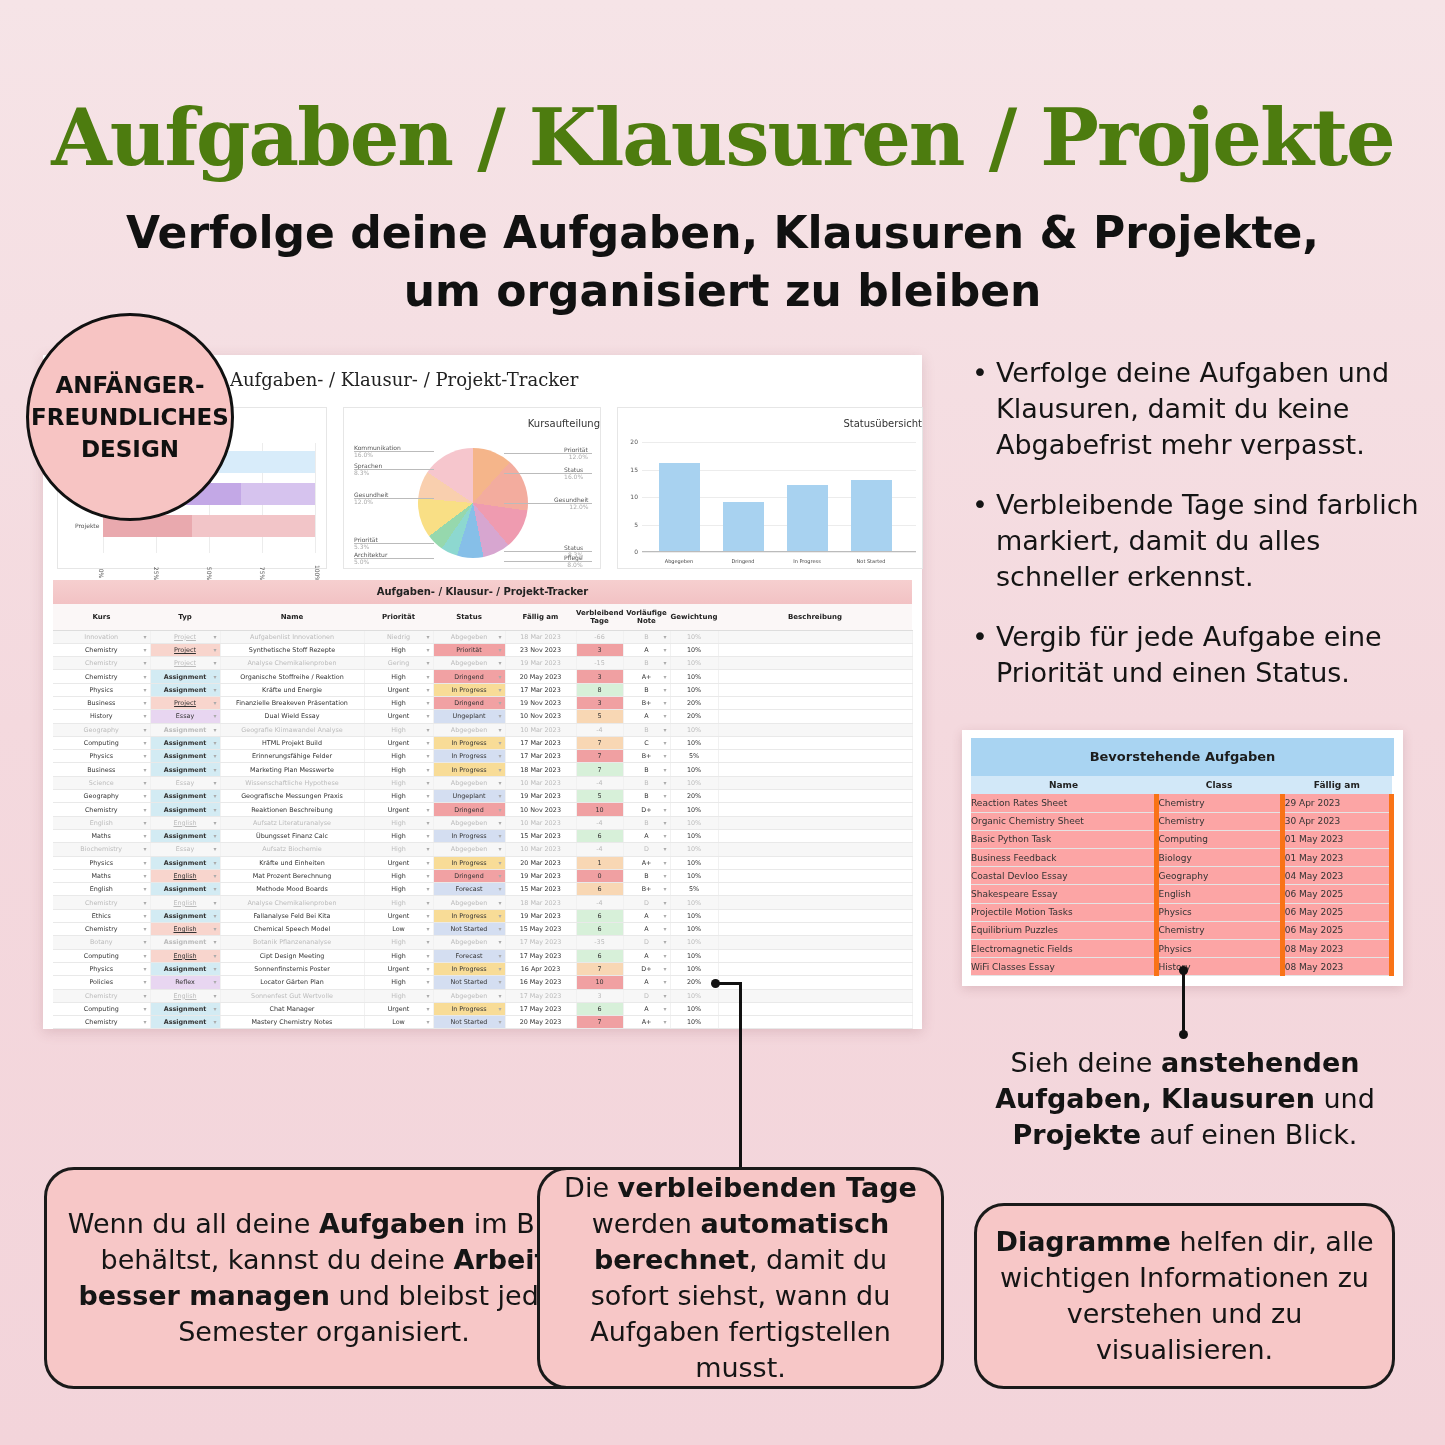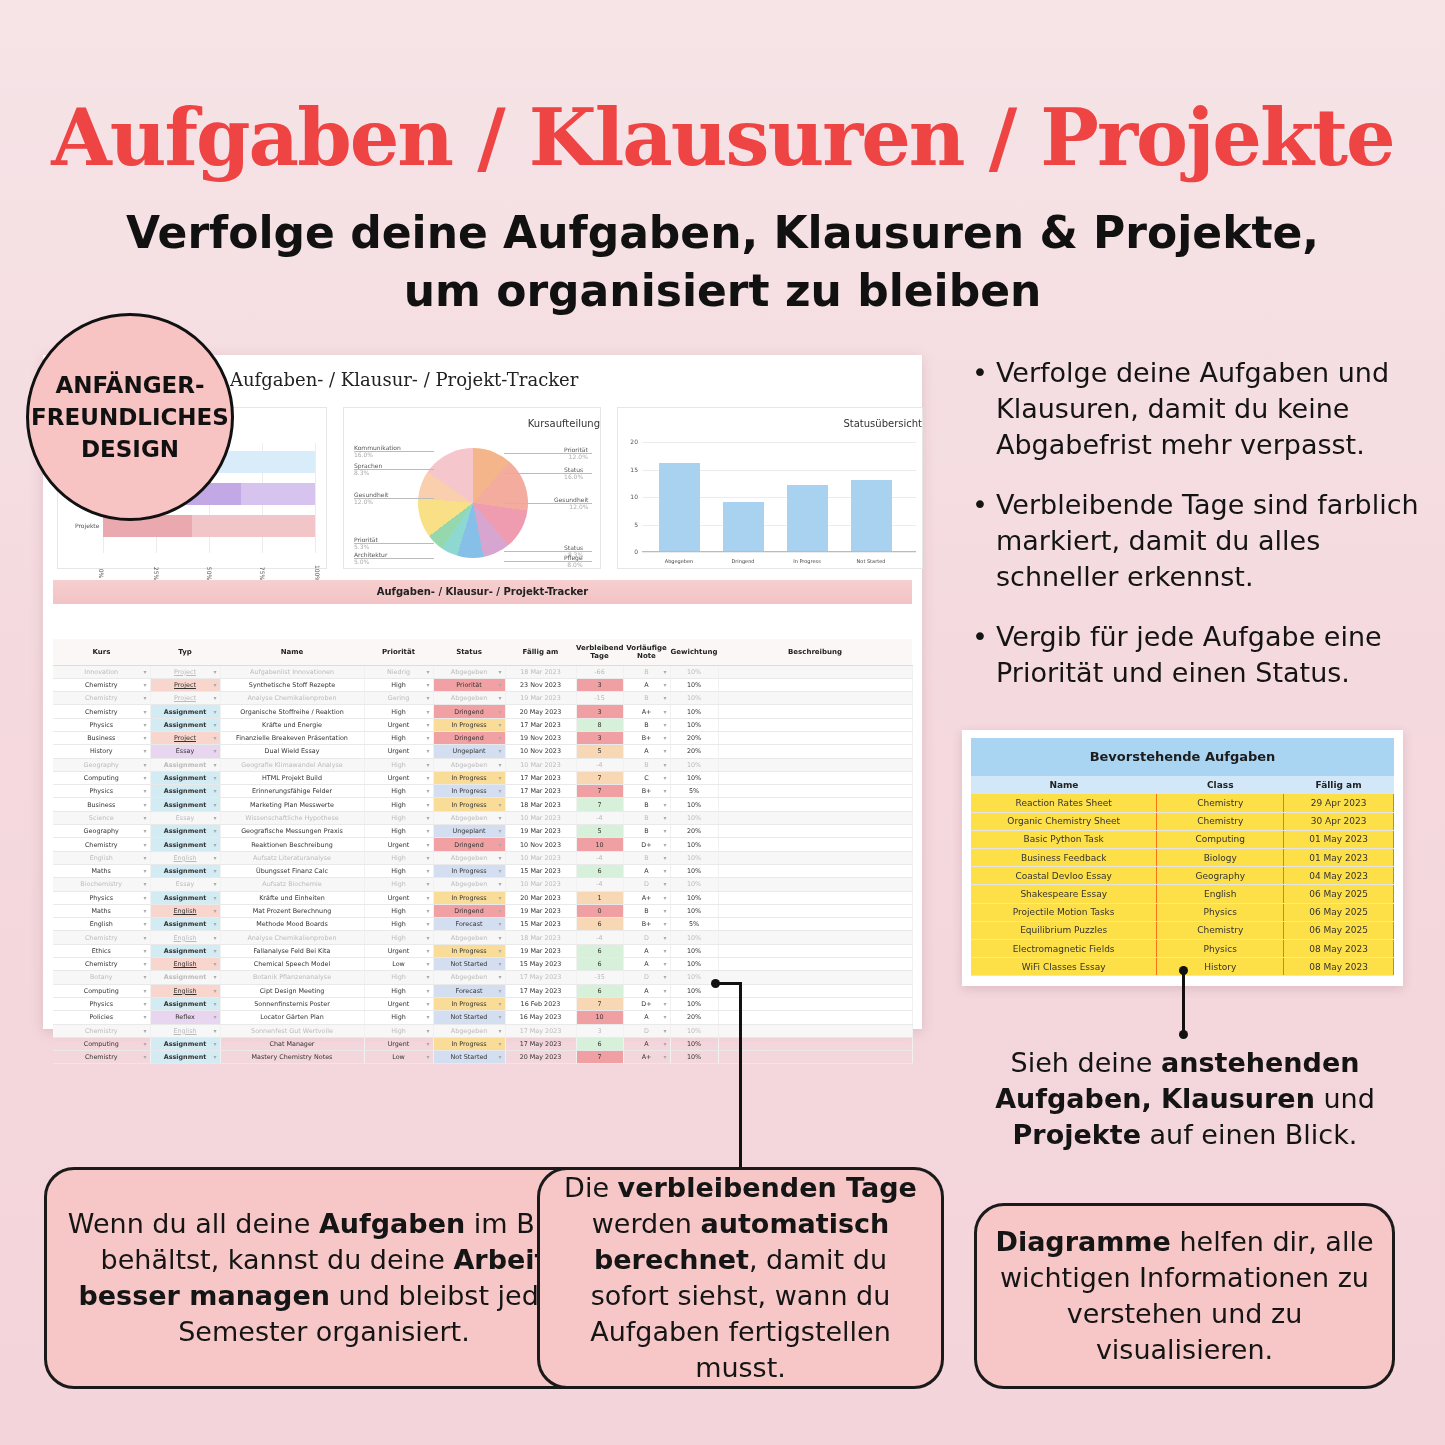--- a/index.html
+++ b/index.html
@@ -6,21 +6,21 @@
   html, body { width: 1445px; height: 1445px; overflow: hidden; }
   body {
     background: linear-gradient(180deg, #f6e4e7 0%, #f4d9de 50%, #f3d4da 100%);
     font-family: "DejaVu Sans", sans-serif;
     color: #161616;
     position: relative;
   }
   .main-title {
     position: absolute; left: 0; top: 92px; width: 1445px; text-align: center;
     font-family: "DejaVu Serif", serif; font-weight: bold; font-size: 78px;
-    letter-spacing: -2px; color: #ef4444;
+    letter-spacing: -2px; color: #4d7c0f;
   }
   .subtitle {
     position: absolute; left: 0; top: 204px; width: 1445px; text-align: center;
     font-family: "DejaVu Sans", sans-serif; font-weight: bold; font-size: 44px;
     line-height: 58px; color: #111;
   }
   
   .sheet {
     position: absolute; left: 43px; top: 355px; width: 879px; height: 674px;
     background: #fff; box-shadow: 0 3px 12px rgba(120,60,70,0.18);
@@ -53,21 +53,21 @@
   .vbar-grid { position: absolute; left: 0; right: 0; height: 1px; background: #ececec; }
   .vbar-ytick { position: absolute; left: -16px; font-size: 6px; color: #555; width: 12px; text-align: right; }
   .vbar { position: absolute; bottom: 0; width: 41px; background: #a8d2f0; }
   .vbar-x { position: absolute; bottom: -13px; font-size: 5px; color: #444; width: 60px; text-align: center; }
   
   .tbl-wrap { position: absolute; left: 10px; top: 225px; width: 859px; }
   .tbl-banner {
     height: 24px; background: linear-gradient(180deg,#f6cfcf,#f2c2c4);
     text-align: center; font-size: 10px; font-weight: bold; line-height: 24px; color: #222;
   }
-  table.tracker { border-collapse: collapse; width: 859px; table-layout: fixed; font-size: 6.4px; margin-top: 35px; }
+  table.tracker { border-collapse: collapse; width: 859px; table-layout: fixed; font-size: 6.4px; }
   table.tracker th {
     height: 26px; font-weight: bold; color: #222; background: #fbf7f7; border-bottom: 1px solid #ddd;
     text-align: center; font-size: 7px; line-height: 8px; position: relative;
   }
   table.tracker td {
     height: 13.3px; border-bottom: 1px solid #e9e9e9; border-right: 1px solid #f1f1f1;
     text-align: center; color: #333; white-space: nowrap; overflow: hidden; position: relative;
   }
   tr.faded td { color: #bbb; background: #f7f7f7; }
   .dd::after { content: "▾"; position: absolute; right: 3px; color: #aaa; font-size: 6px; }
@@ -94,21 +94,21 @@
   .bullets li { position: relative; padding-left: 28px; font-size: 27px; line-height: 36px; margin-bottom: 24px; color: #141414; }
   .bullets li::before { content: "•"; position: absolute; left: 4px; top: 0; }
   
   .upcoming {
     position: absolute; left: 962px; top: 730px; width: 441px; height: 256px; background: #fff;
     box-shadow: 0 3px 10px rgba(120,60,70,0.18); padding: 8px 9px;
   }
   .up-head { height: 38px; background: #a9d4f2; text-align: center; font-weight: bold; font-size: 13px; line-height: 38px; color: #1c1c1c; }
   table.up { border-collapse: collapse; width: 100%; table-layout: fixed; font-size: 9px; }
   table.up th { height: 18px; background: #d2e8f8; font-weight: bold; color: #222; }
-  table.up td { height: 18.2px; text-align: center; color: #333; border-bottom: 1px solid #e4e4e4; border-right: 1px solid #f97316; background: #fde047; }
+  table.up td { height: 18.2px; color: #333; border-bottom: 1px solid #e4e4e4; border-right: 5px solid #f97316; background: #fca5a5; }
   
   .vline { position: absolute; width: 3px; background: #111; }
   .hline { position: absolute; height: 3px; background: #111; }
   .dot { position: absolute; width: 9px; height: 9px; border-radius: 50%; background: #111; }
   .caption-up {
     position: absolute; left: 985px; top: 1045px; width: 400px; text-align: center;
     font-size: 27px; line-height: 36px; color: #141414;
   }
   .callout {
     position: absolute; background: #f7c7c7; border: 3px solid #1a1a1a; border-radius: 30px;
@@ -536,21 +536,21 @@
             <td class="dd">A</td>
             <td>10%</td>
             <td></td>
           </tr>
           <tr>
             <td class="dd">Physics</td>
             <td class="dd c-assign">Assignment</td>
             <td>Sonnenfinsternis Poster</td>
             <td class="dd">Urgent</td>
             <td class="dd s-yellow">In Progress</td>
-            <td>16 Feb 2023</td>
+            <td>16 Apr 2023</td>
             <td class="d-orange">7</td>
             <td class="dd">D+</td>
             <td>10%</td>
             <td></td>
           </tr>
           <tr>
             <td class="dd">Policies</td>
             <td class="dd c-essay">Reflex</td>
             <td>Locator Gärten Plan</td>
             <td class="dd">High</td>

